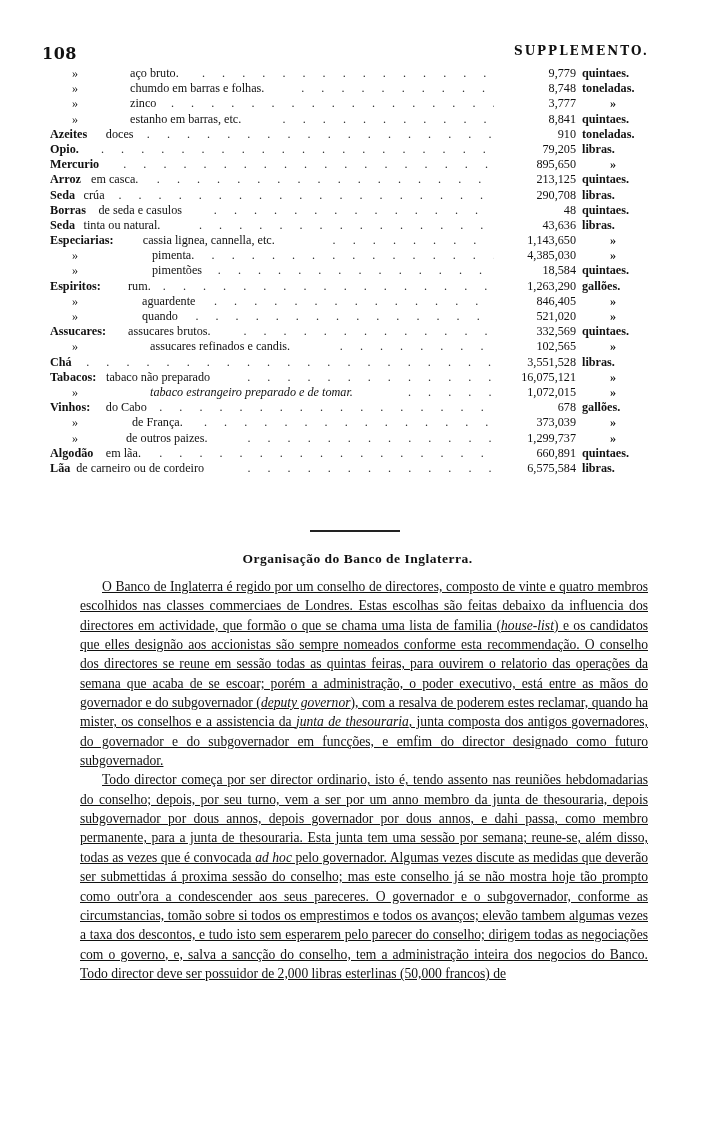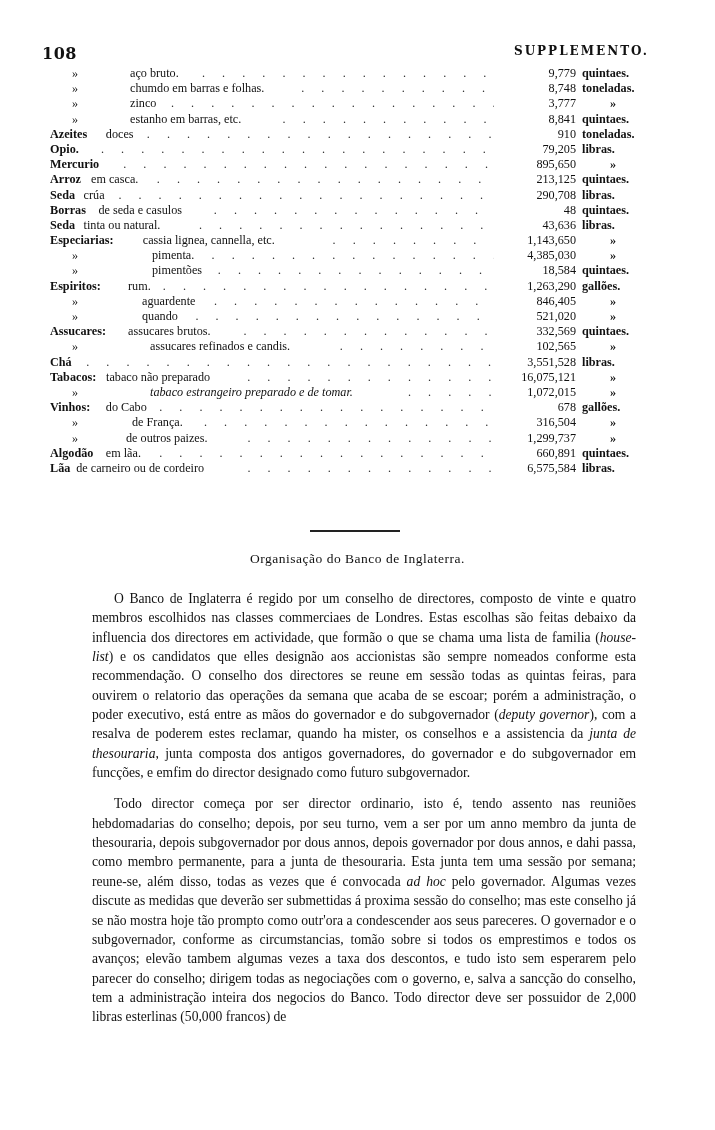--- a/index.html
+++ b/index.html
@@ -32,27 +32,27 @@
     position: absolute; right: 168px; height: 15px; overflow: hidden;
     letter-spacing: 7px; color: #333; text-align: right;
   }
   .row .qty { position: absolute; right: 86px; text-align: right; }
   .row .unit { position: absolute; left: 540px; font-weight: bold; }
   .rule {
     position: absolute; top: 530px; left: 310px; width: 90px; height: 2px; background: #222;
   }
   .section-title {
     position: absolute; top: 551px; left: 0; width: 715px; text-align: center;
-    font-weight: normal; font-size: 13.5px; letter-spacing: 0.5px;
+    font-weight: bold; font-size: 13.5px; letter-spacing: 0.5px;
   }
   .body-text {
     position: absolute; top: 577px; left: 80px; width: 568px;
     font-size: 13.6px; line-height: 19.35px; text-align: justify;
   }
-  .body-text p { margin: 12px; text-indent: 22px; }
+  .body-text p { margin: 0; text-indent: 22px; text-decoration: underline; }
   .body-text em { font-style: italic; }
 </style>
 </head>
 <body>
 
 <div class="page">
   <div class="header">
     <span class="page-number">108</span>
     <span class="running-title">SUPPLEMENTO.</span>
   </div>
@@ -213,21 +213,21 @@
         <span class="cat">Vinhos:</span>
         <span class="label" style="left: 63.8px;">do Cabo</span>
         <span class="leader" style="left: 117.2px;">. . . . . . . . . . . . . . . . . . . . . . . . . . . . . . .</span>
         <span class="qty">678</span>
         <span class="unit">gallões.</span>
       </div>
       <div class="row">
         <span class="ditto" style="left: 30px;">»</span>
         <span class="label" style="left: 90px;">de França.</span>
         <span class="leader" style="left: 162px;">. . . . . . . . . . . . . . . . . . . . . . . . . . . . . . .</span>
-        <span class="qty">316,504</span>
+        <span class="qty">373,039</span>
         <span class="unit" style="left: 568px;">»</span>
       </div>
       <div class="row">
         <span class="ditto" style="left: 30px;">»</span>
         <span class="label" style="left: 84px;">de outros paizes.</span>
         <span class="leader" style="left: 205.4px;">. . . . . . . . . . . . . . . . . . . . . . . . . . . . . . .</span>
         <span class="qty">1,299,737</span>
         <span class="unit" style="left: 568px;">»</span>
       </div>
       <div class="row">

